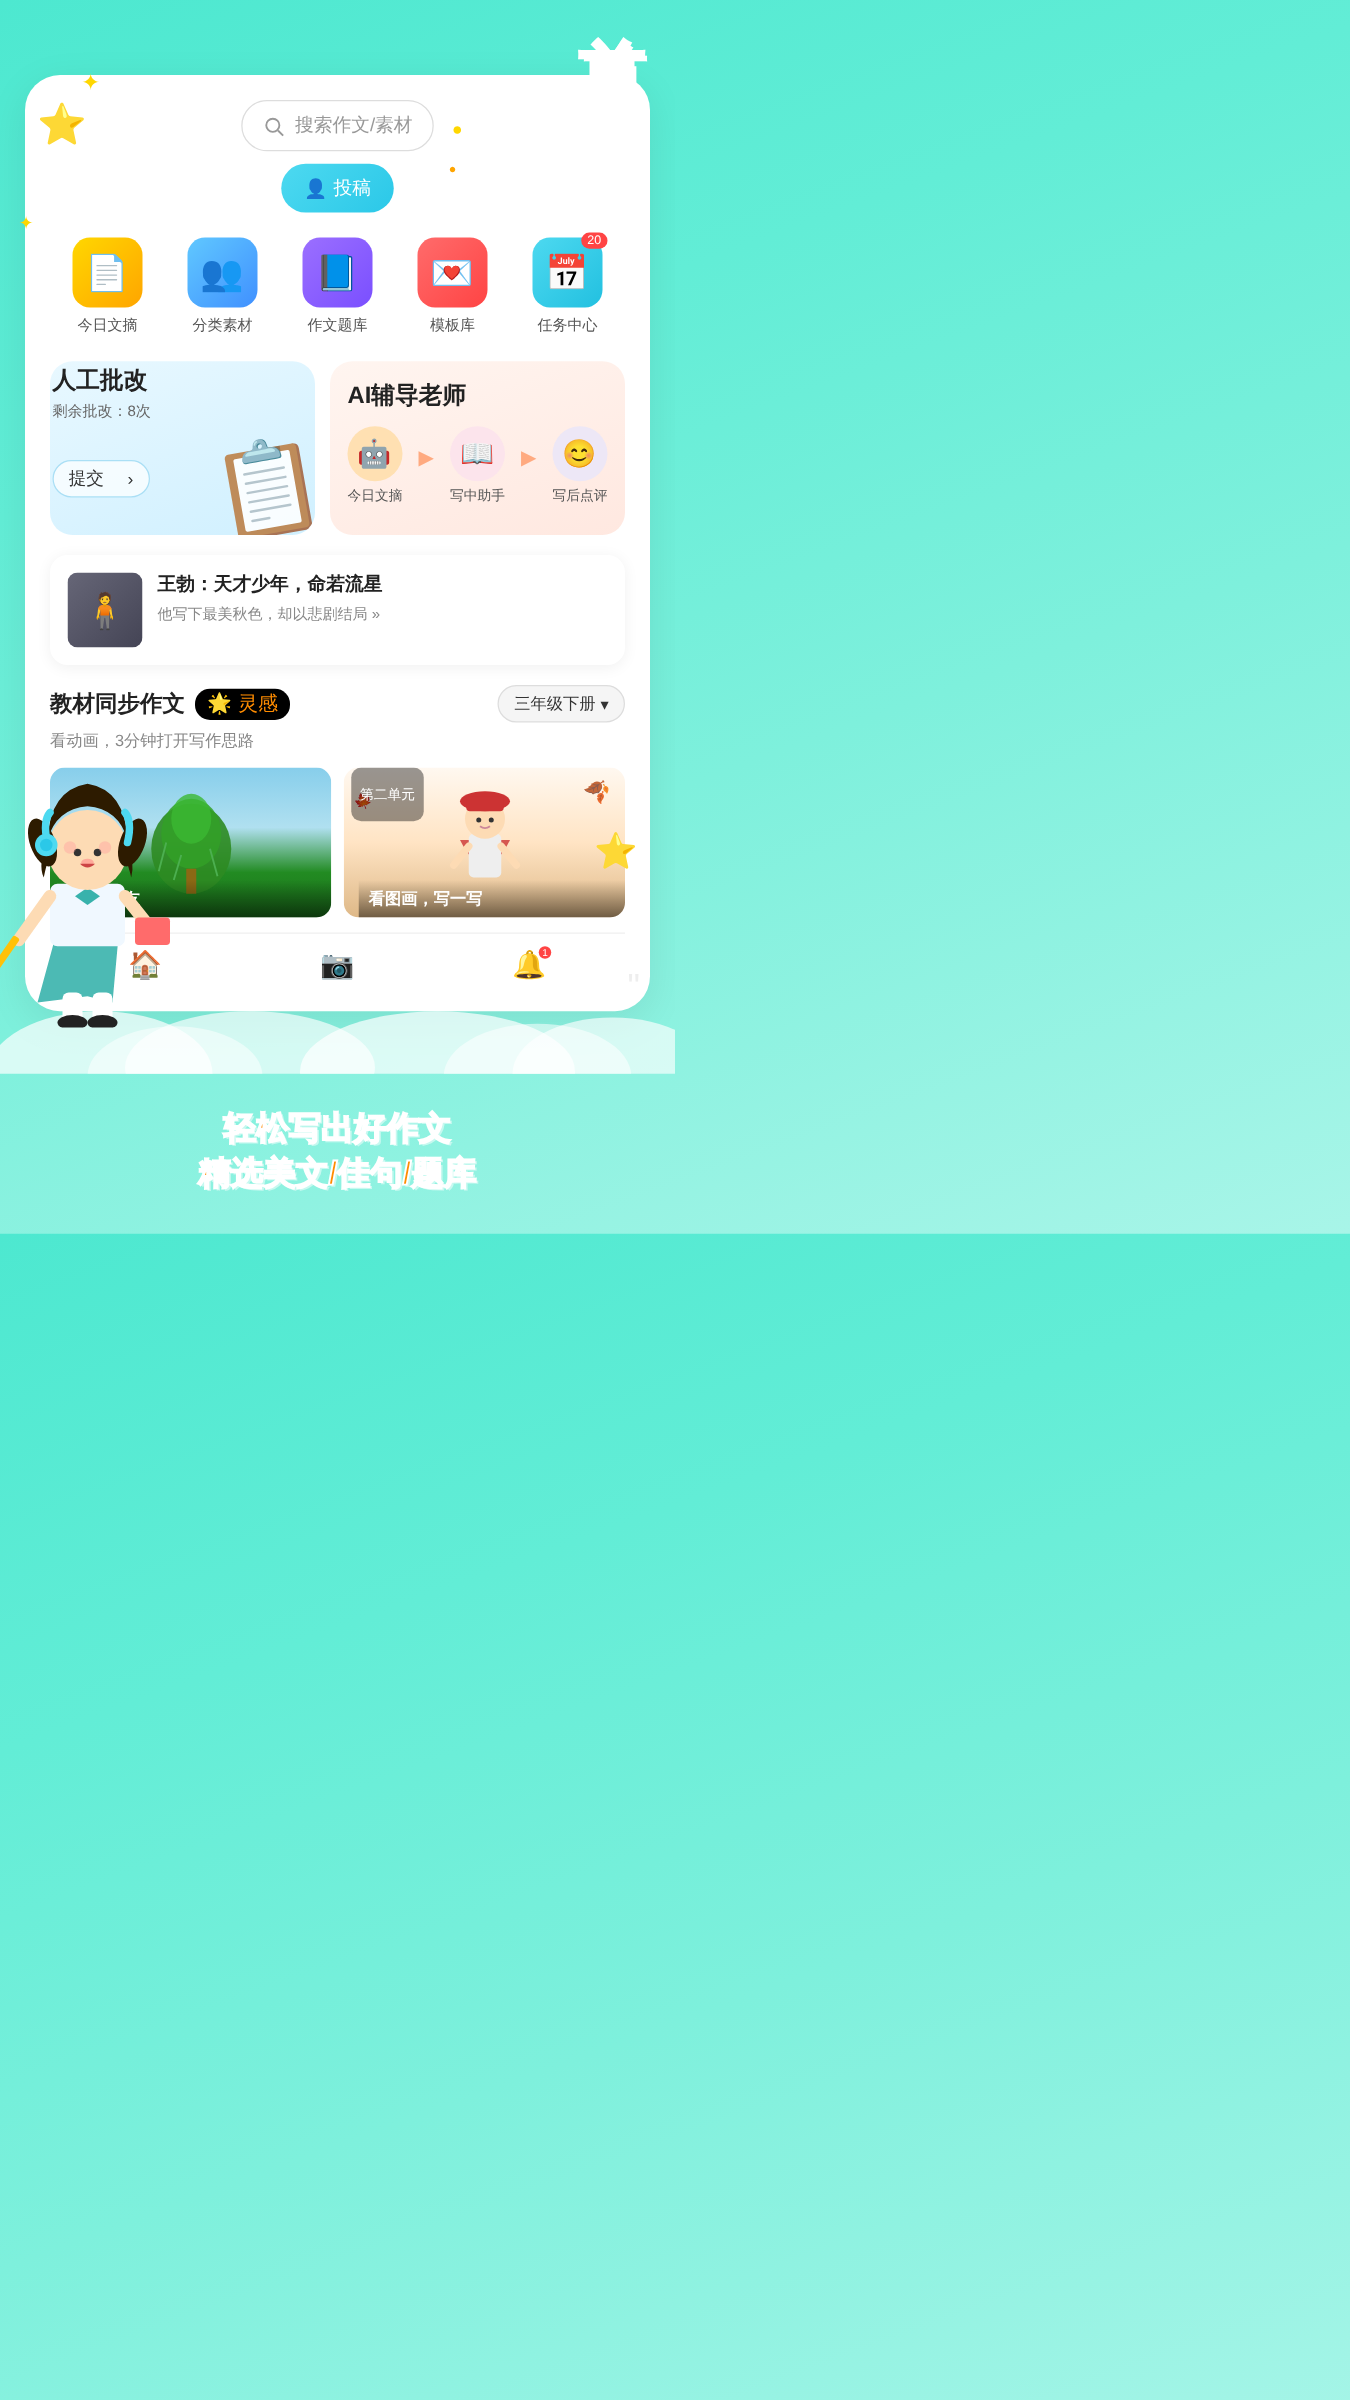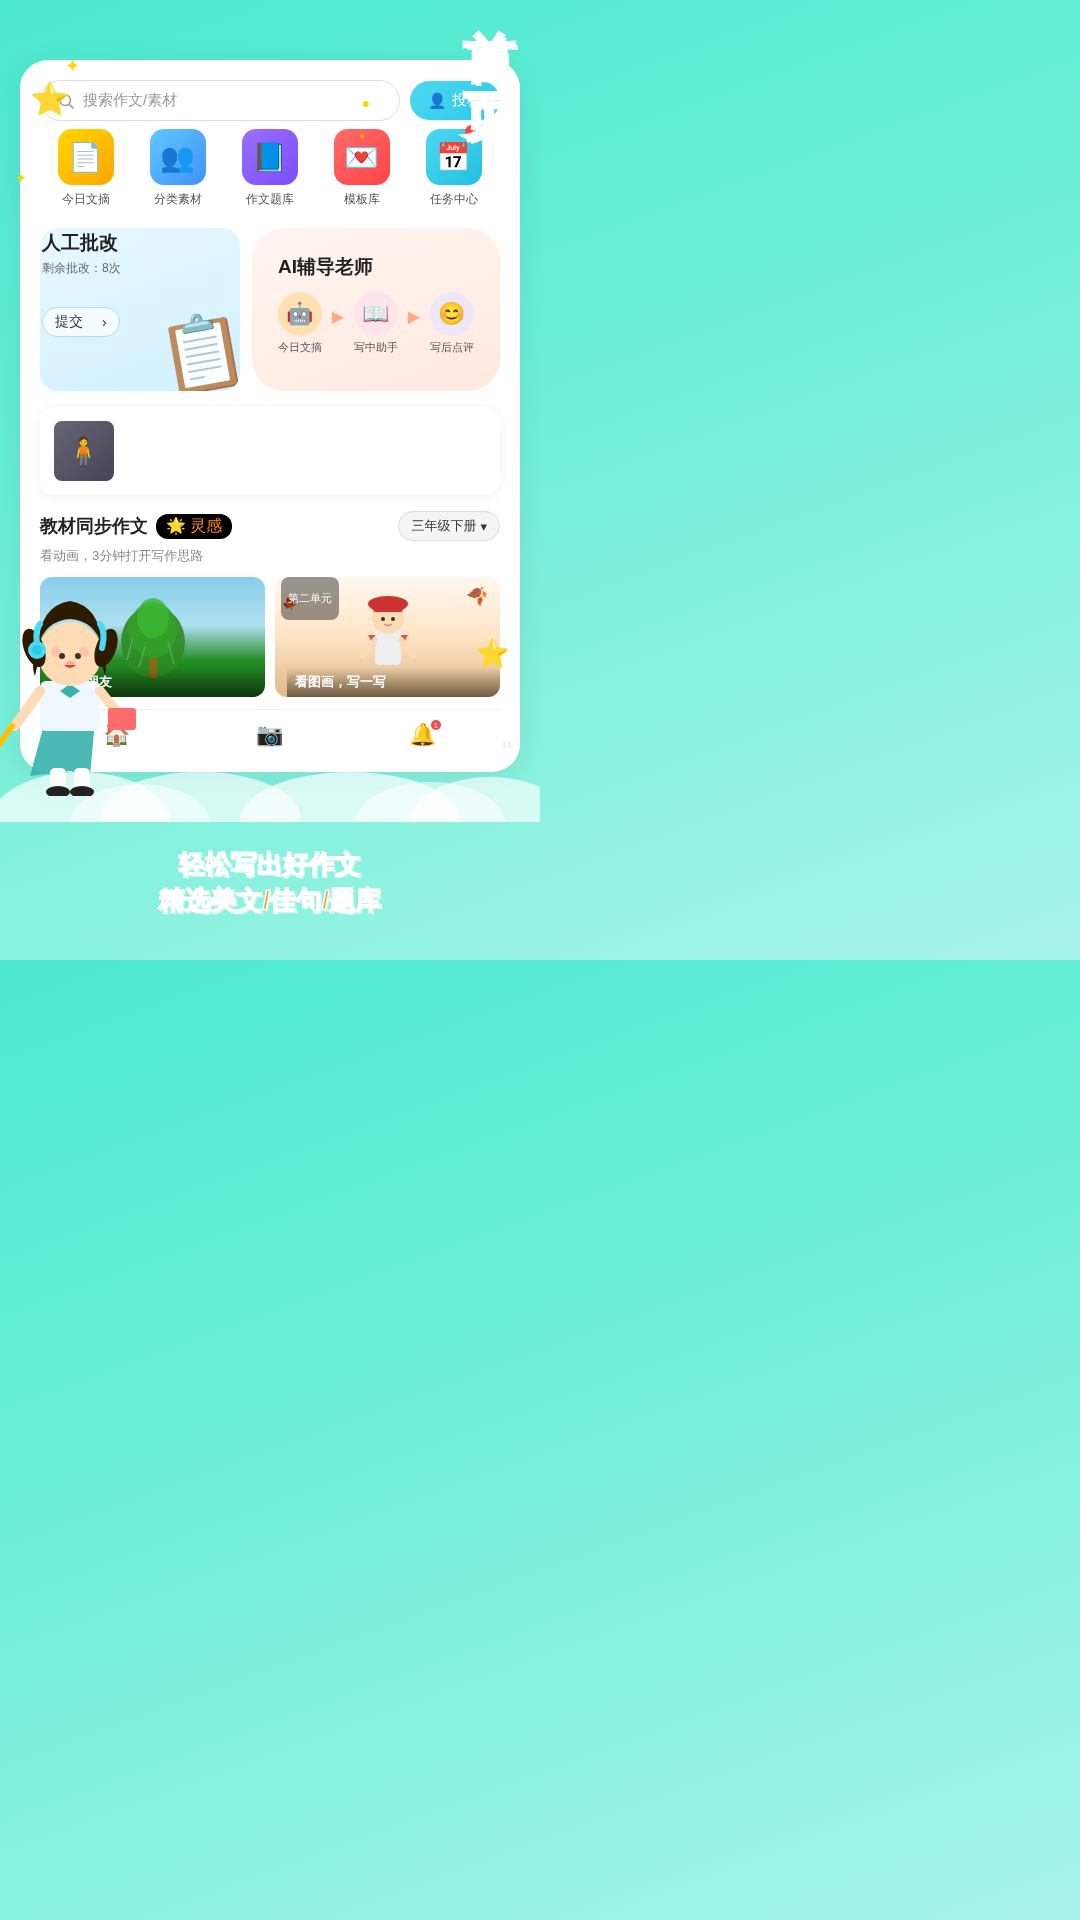--- a/index.html
+++ b/index.html
@@ -44,21 +44,22 @@
       position: relative;
       z-index: 2;
       box-shadow: 0 8px 32px rgba(0,0,0,0.08);
     }
 
     
     .search-bar {
       display: flex;
       align-items: center;
       gap: 10px;
-      margin-bottom: 8px;
+      margin-bottom: 20px;
+      flex-direction: column;
     }
     .search-input-wrap {
       flex: 1;
       display: flex;
       align-items: center;
       border: 1.5px solid #ddd;
       border-radius: 24px;
       padding: 10px 16px;
       gap: 8px;
     }
@@ -167,22 +168,22 @@
       bottom: -5px; right: -8px;
       font-size: 72px;
       opacity: 0.85;
       transform: rotate(-10deg);
     }
 
     
     .panel-right {
       flex: 1;
       background: linear-gradient(160deg, #fff5f0 0%, #ffe8e0 100%);
-      border-radius: 32px;
-      padding: 26px;
+      border-radius: 18px;
+      padding: 14px;
     }
     .ai-title {
       font-size: 19px;
       font-weight: 700;
       color: #222;
       margin-bottom: 12px;
     }
     .ai-flow {
       display: flex;
       align-items: center;
@@ -490,20 +491,24 @@
     </div>
 
   </div>
 
   <div class="article-card">
     <div class="article-thumb">
       <div class="thumb-silhouette">
         <span style="font-size:28px; color:#aaa;">🧍</span>
       </div>
     </div>
+    <div class="article-info">
+      <div class="article-title">王勃：天才少年，命若流星</div>
+      <div class="article-desc">他写下最美秋色，却以悲剧结局 »</div>
+    </div>
     <div class="quote-mark">"</div>
   </div>
 
   <div>
     <div class="section-header">
       <div class="section-title-wrap">
         <span class="section-title">教材同步作文</span>
         <span class="tag-badge">🌟 灵感</span>
       </div>
       <div class="grade-select">

